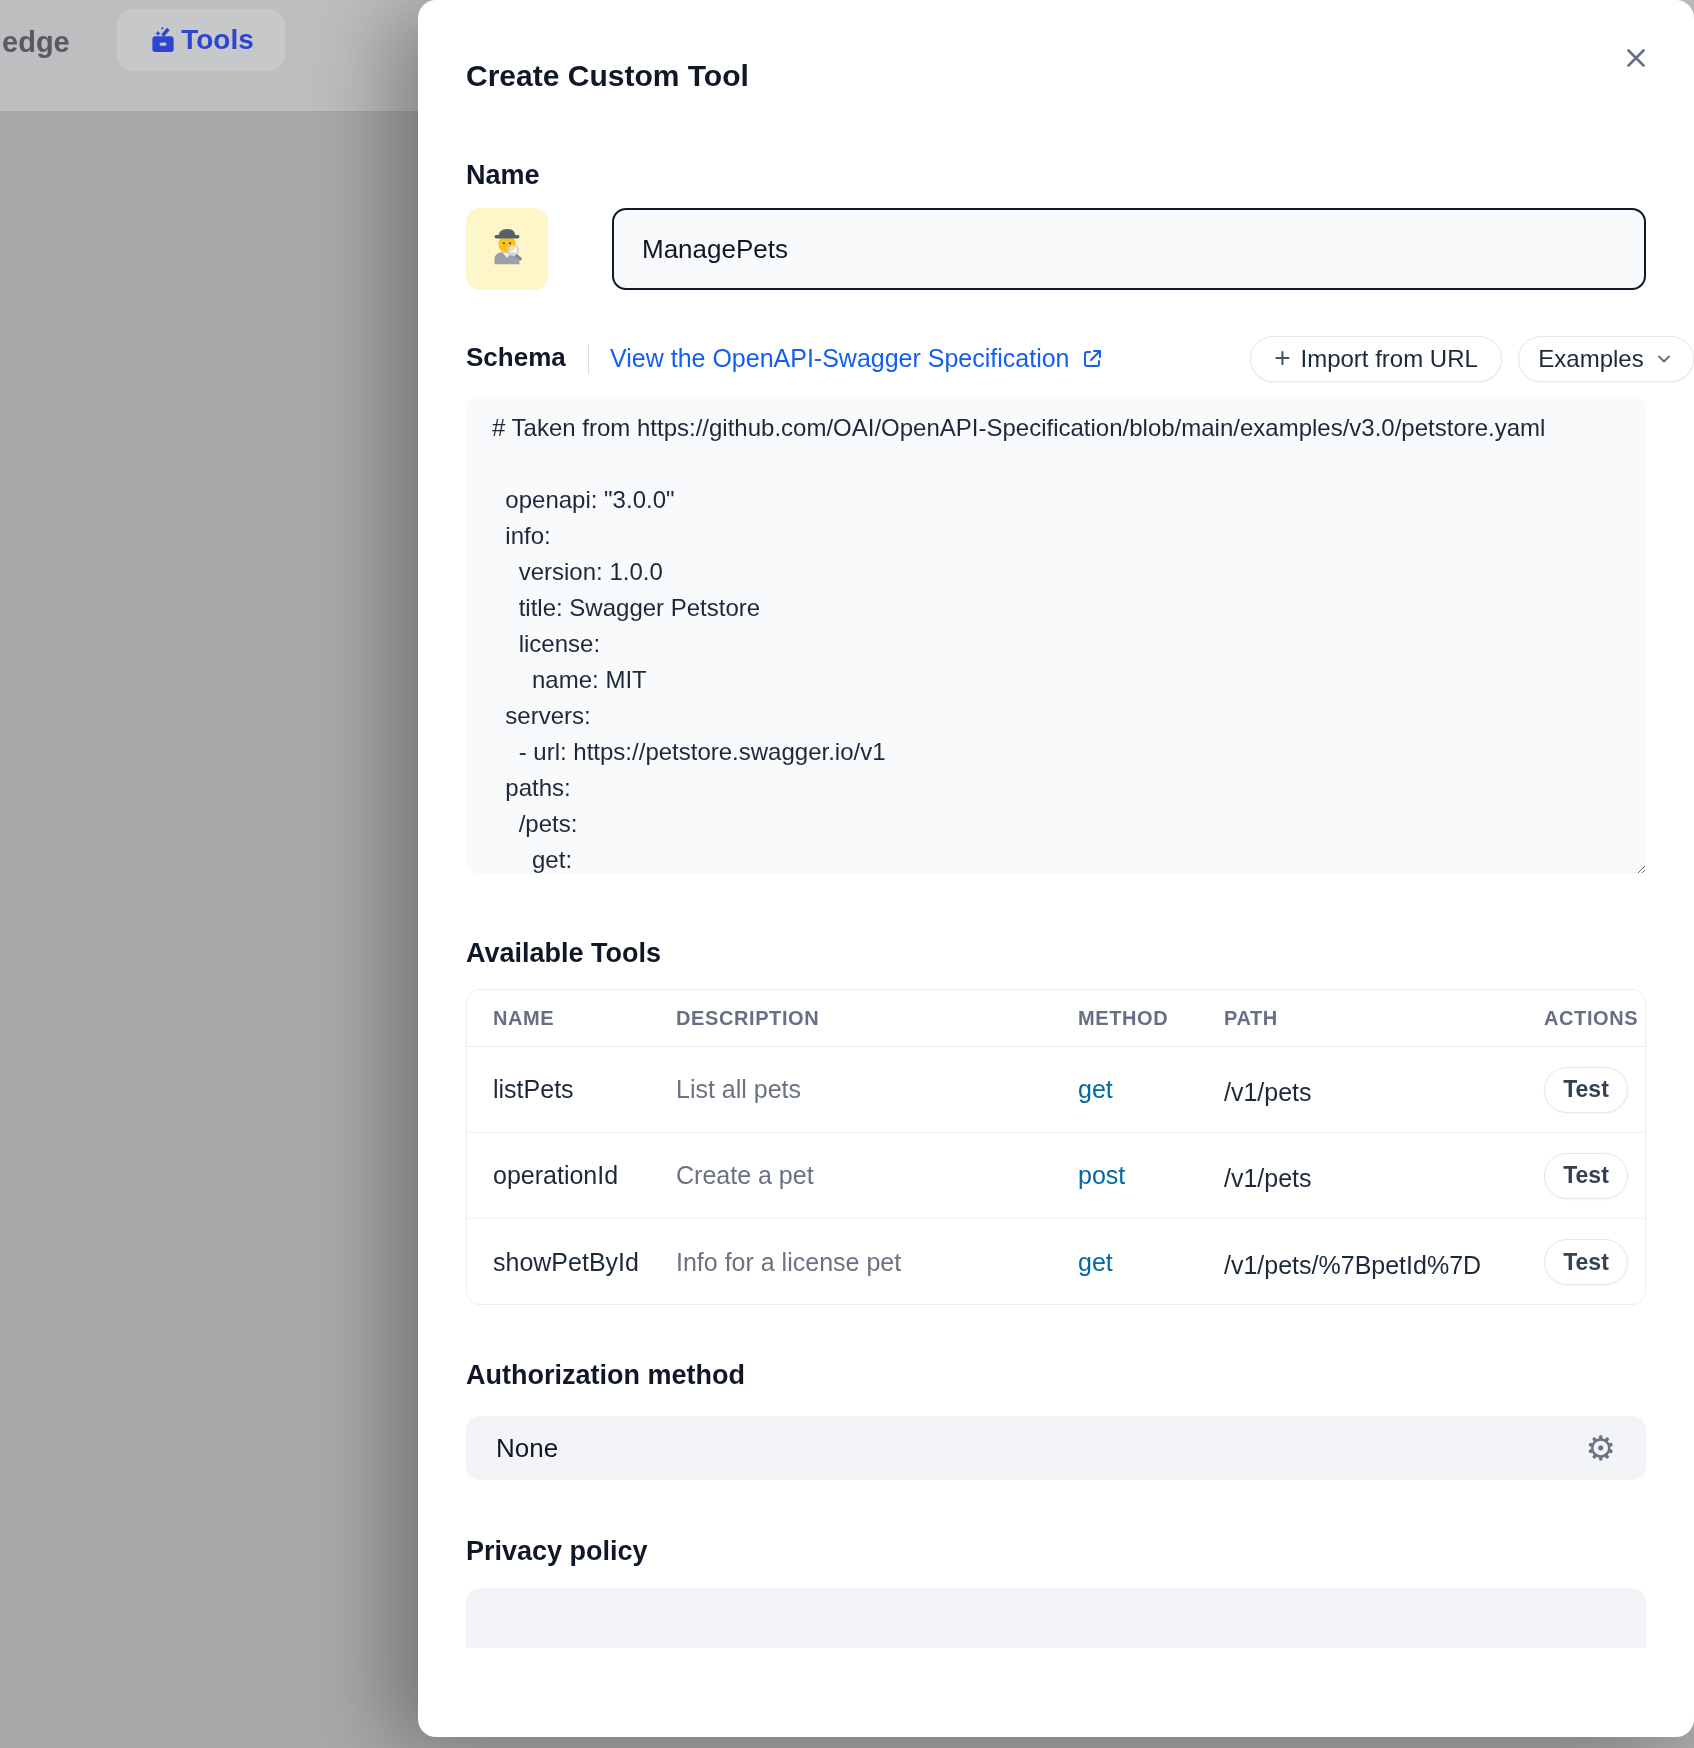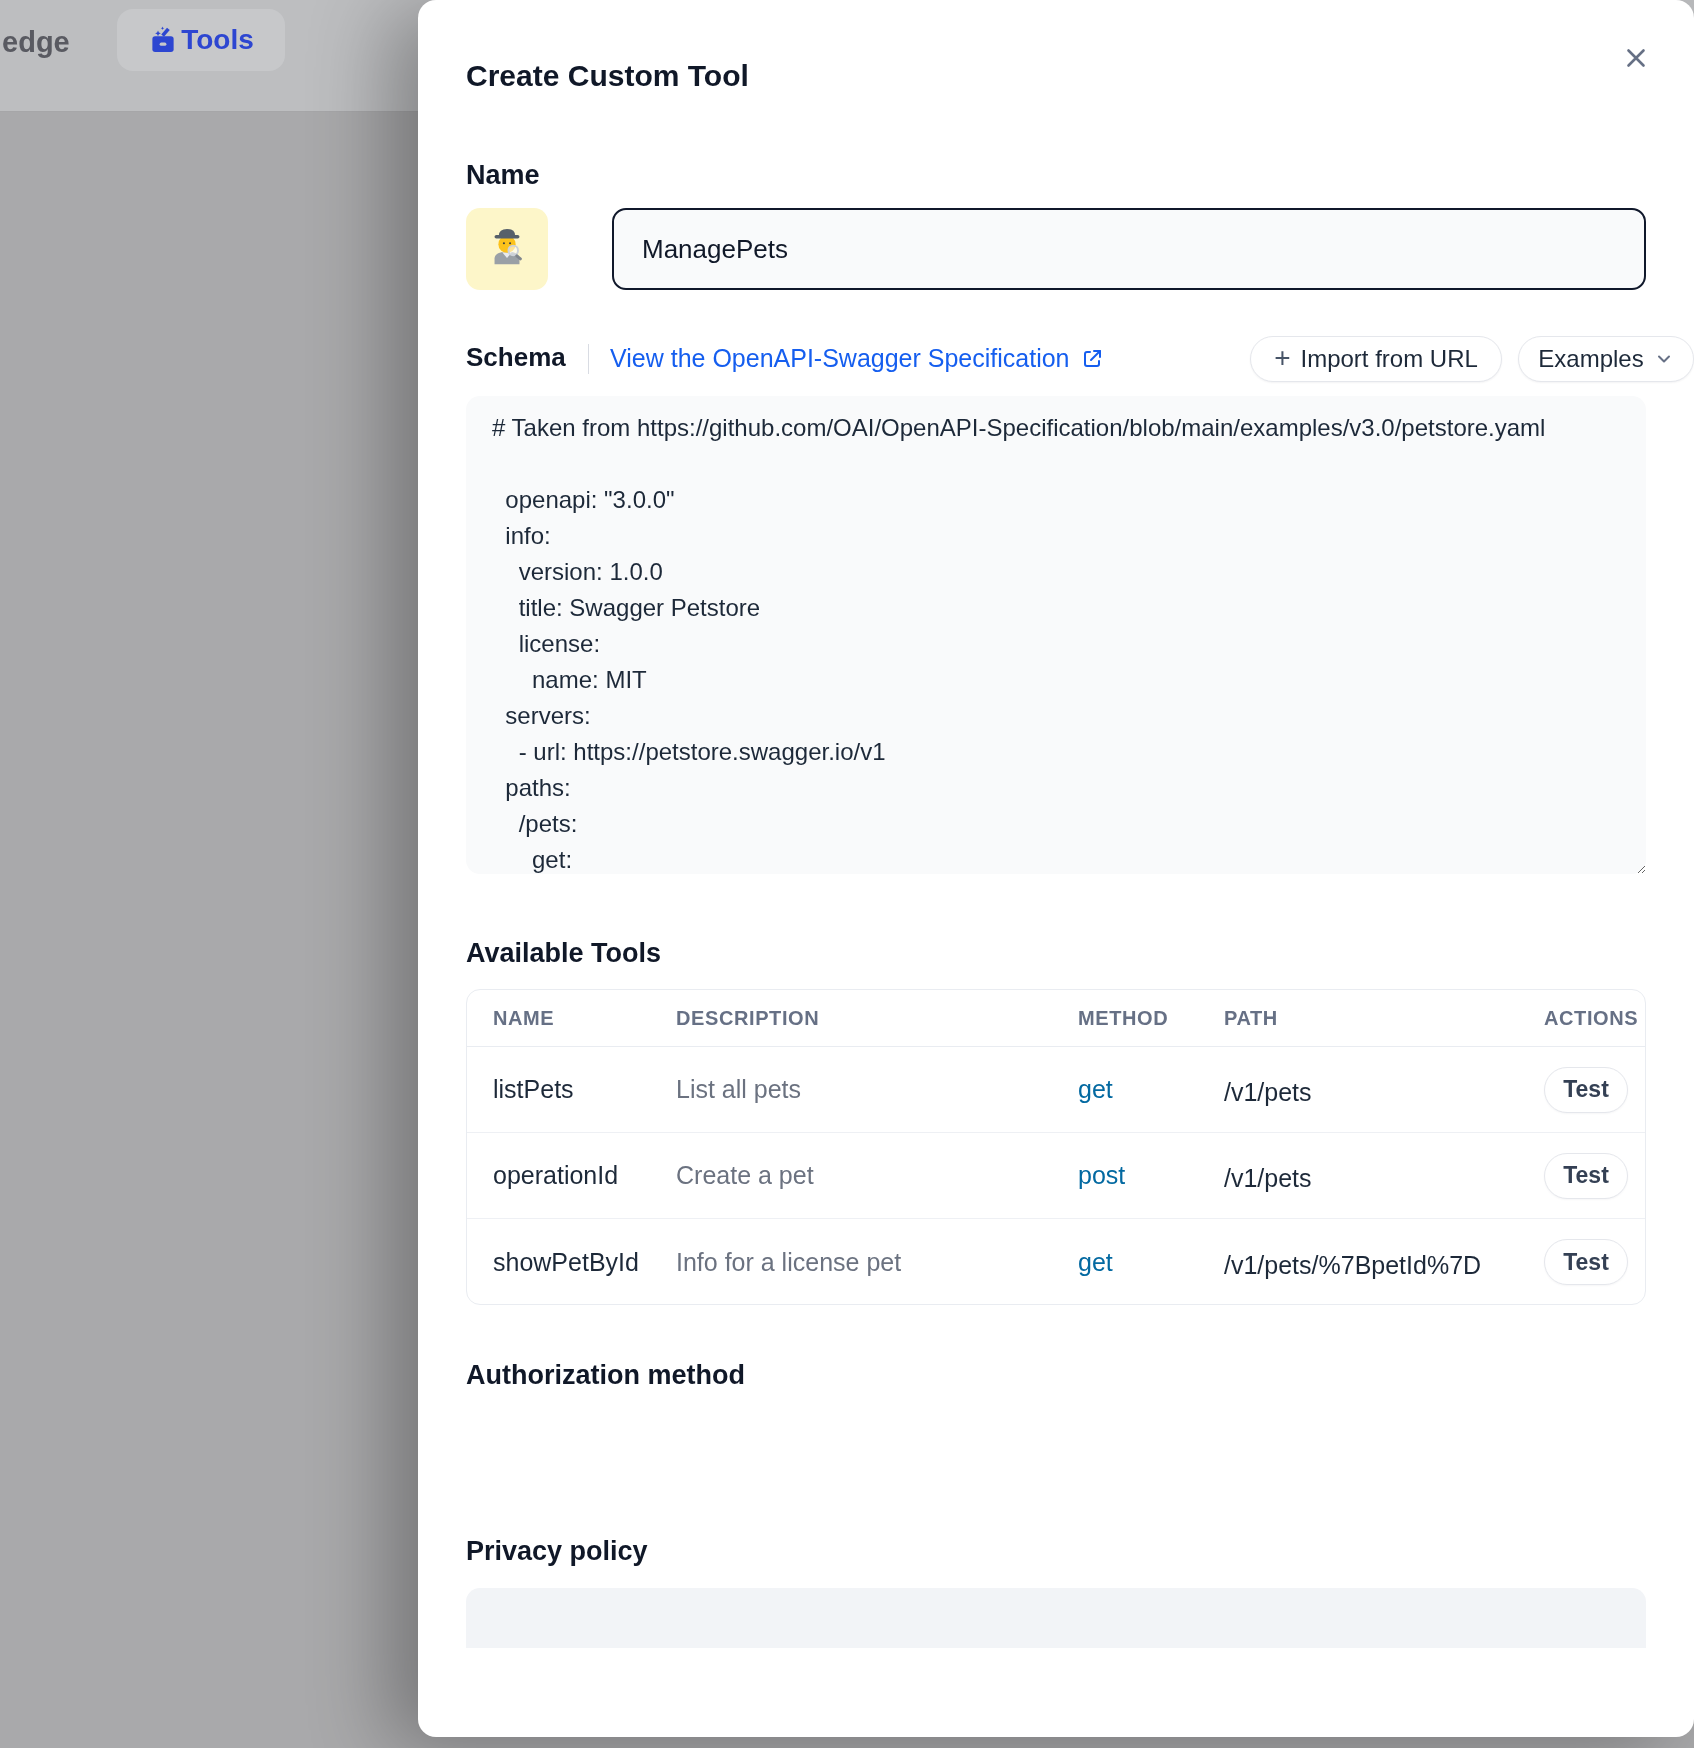--- a/index.html
+++ b/index.html
@@ -290,18 +290,22 @@
       <span class="cell-desc">Info for a license pet</span>
       <span class="cell-method">get</span>
       <span class="cell-path">/v1/pets/%7BpetId%7D</span>
       <span class="cell-actions">
           <button class="test-btn">Test</button>
         </span>
     </div>
   </div>
 
   <div class="section-heading auth-heading">Authorization method</div>
+  <div class="auth-field">
+    <span class="auth-value">None</span>
+    <span class="gear-glyph">⚙</span>
+  </div>
 
   <div class="section-heading privacy-heading">Privacy policy</div>
   <div class="privacy-field"></div>
 
 
 </div>
 
 </body></html>

